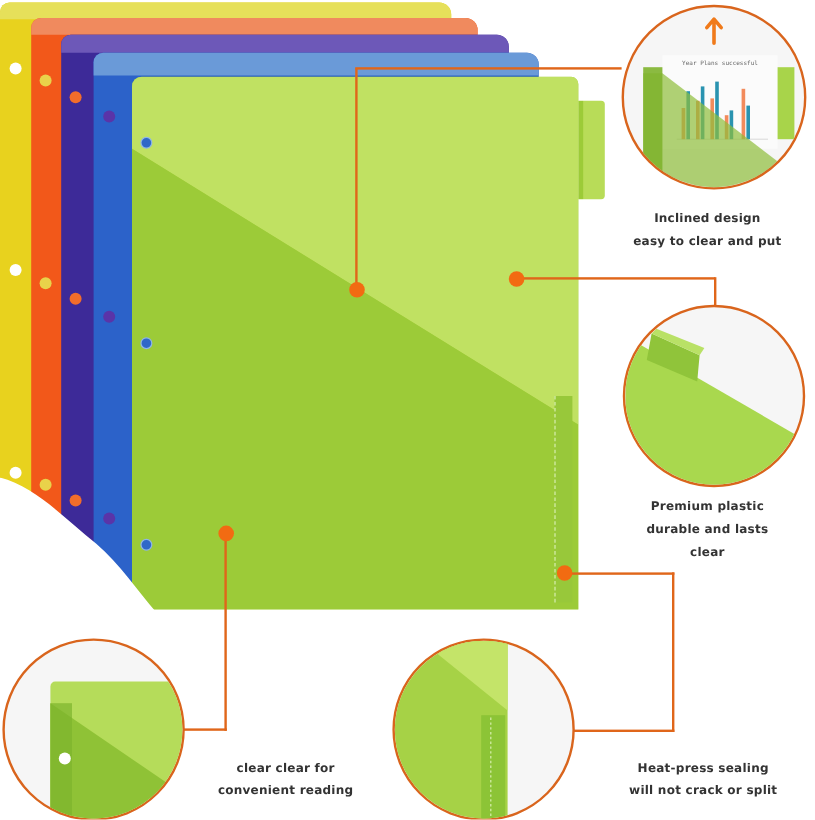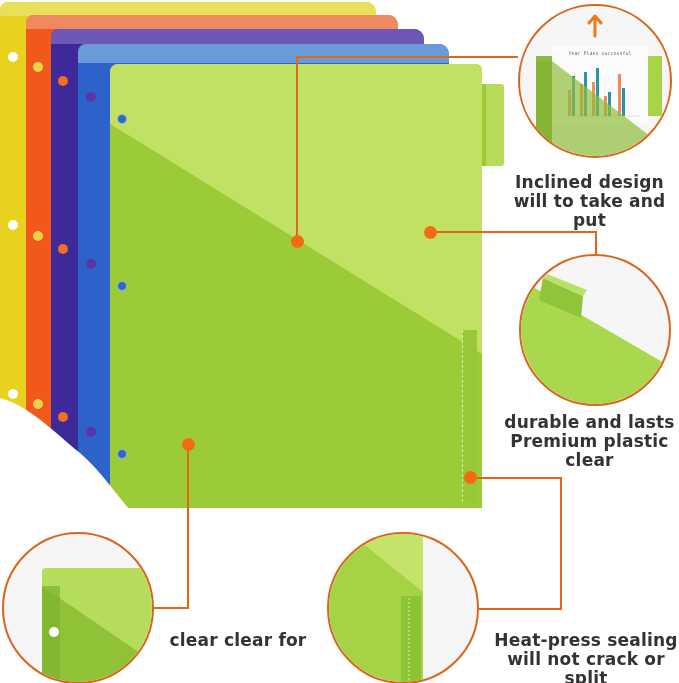--- a/index.html
+++ b/index.html
@@ -3,21 +3,21 @@
 <meta charset="utf-8">
 <style>
   html,body{margin:0;padding:0;background:#ffffff;}
   body{width:679px;height:683px;position:relative;overflow:hidden;font-family:"DejaVu Sans","Liberation Sans",sans-serif;}
   .abs{position:absolute;}
   .folder{position:absolute;border-radius:8px 10px 0 0;}
   .hole{position:absolute;width:10px;height:10px;border-radius:50%;}
   .dot{position:absolute;width:13px;height:13px;border-radius:50%;background:#f26b12;margin:-6px 0 0 -6px;}
   .line{position:absolute;background:#e0661a;}
   .circle{position:absolute;border:2.5px solid #d9651d;border-radius:50%;overflow:hidden;background:#f6f6f6;box-sizing:border-box;}
-  .caption{position:absolute;text-align:center;font-weight:bold;color:#333333;font-size:17px;line-height:19px;letter-spacing:0.2px;}
+  .caption{position:absolute;text-align:center;font-weight:bold;color:#333333;font-size:10px;line-height:19px;letter-spacing:0.2px;}
 </style>
 </head>
 <body>
 
 <div class="abs" style="left:0;top:0;width:500px;height:520px;">
 
   <div class="folder" style="left:0;top:2px;width:376px;height:408px;background:#e8d21e;">
     <div class="abs" style="left:0;top:0;width:100%;height:14px;background:#e6e05a;border-radius:8px 10px 0 0;"></div>
     <div class="hole" style="left:8px;top:50px;background:#fff;"></div>
     <div class="hole" style="left:8px;top:218px;background:#fff;"></div>
@@ -106,46 +106,47 @@
     </svg>
   </div>
   <svg class="abs" style="left:0;top:0;" width="154" height="154">
     <polygon points="16,55 32,55 130,130 130,154 16,154" fill="#8fbd3a" opacity="0.7"></polygon>
     <rect x="16" y="50" width="16" height="104" fill="#7fb42e" opacity="0.9"></rect>
     <rect x="128" y="50" width="14" height="60" fill="#a8d44a"></rect>
   </svg>
 </div>
 <div class="caption" style="left:500px;top:173px;width:179px;">
   <div>Inclined design</div>
-  <div>will to take and put</div>
+  <div>easy to clear and put</div>
 </div>
 
 <div class="circle" style="left:519px;top:254px;width:152px;height:152px;">
   <svg class="abs" style="left:0;top:0;" width="152" height="152">
     <polygon points="0,24 152,112 152,152 0,152" fill="#a9d84e"></polygon>
     <polygon points="22,22 62,40 60,62 18,44" fill="#90c43a"></polygon>
     <polygon points="26,18 66,34 62,40 22,22" fill="#b9e166"></polygon>
   </svg>
 </div>
 <div class="caption" style="left:500px;top:413px;width:179px;">
+  <div>Premium plastic</div>
   <div>durable and lasts</div>
-  <div>Premium plastic</div>
   <div>clear</div>
 </div>
 
 <div class="circle" style="left:2px;top:532px;width:152px;height:152px;">
   <svg class="abs" style="left:0;top:0;" width="152" height="152">
     <rect x="38" y="34" width="114" height="118" rx="4" fill="#b5dc5a"></rect>
     <polygon points="38,52 152,130 152,152 38,152" fill="#8fc236"></polygon>
     <rect x="38" y="52" width="18" height="100" fill="#7cb42c" opacity="0.7"></rect>
     <circle cx="50" cy="98" r="5" fill="#ffffff"></circle>
   </svg>
 </div>
 <div class="caption" style="left:148px;top:631px;width:180px;">
   <div>clear clear for</div>
+  <div>convenient reading</div>
 </div>
 
 <div class="circle" style="left:327px;top:532px;width:152px;height:152px;">
   <svg class="abs" style="left:0;top:0;" width="152" height="152">
     <rect x="0" y="0" width="94" height="152" fill="#a6d246"></rect>
     <polygon points="22,0 94,0 94,58" fill="#c4e469"></polygon>
     <rect x="72" y="62" width="20" height="90" fill="#8cc436"></rect>
     <line x1="80" y1="64" x2="80" y2="152" stroke="#d8efb0" stroke-width="1" stroke-dasharray="2,2"></line>
   </svg>
 </div>

